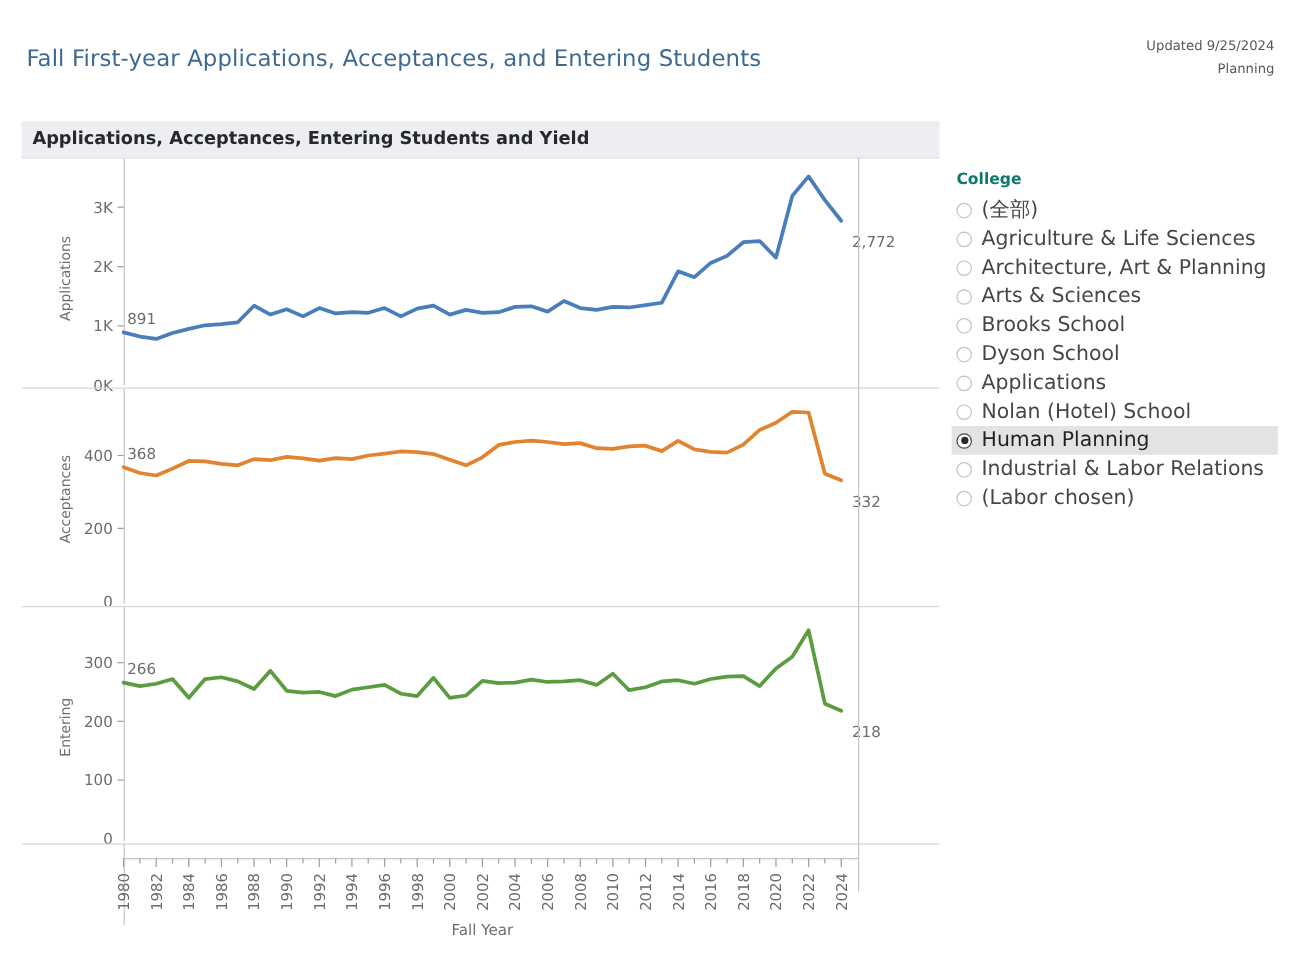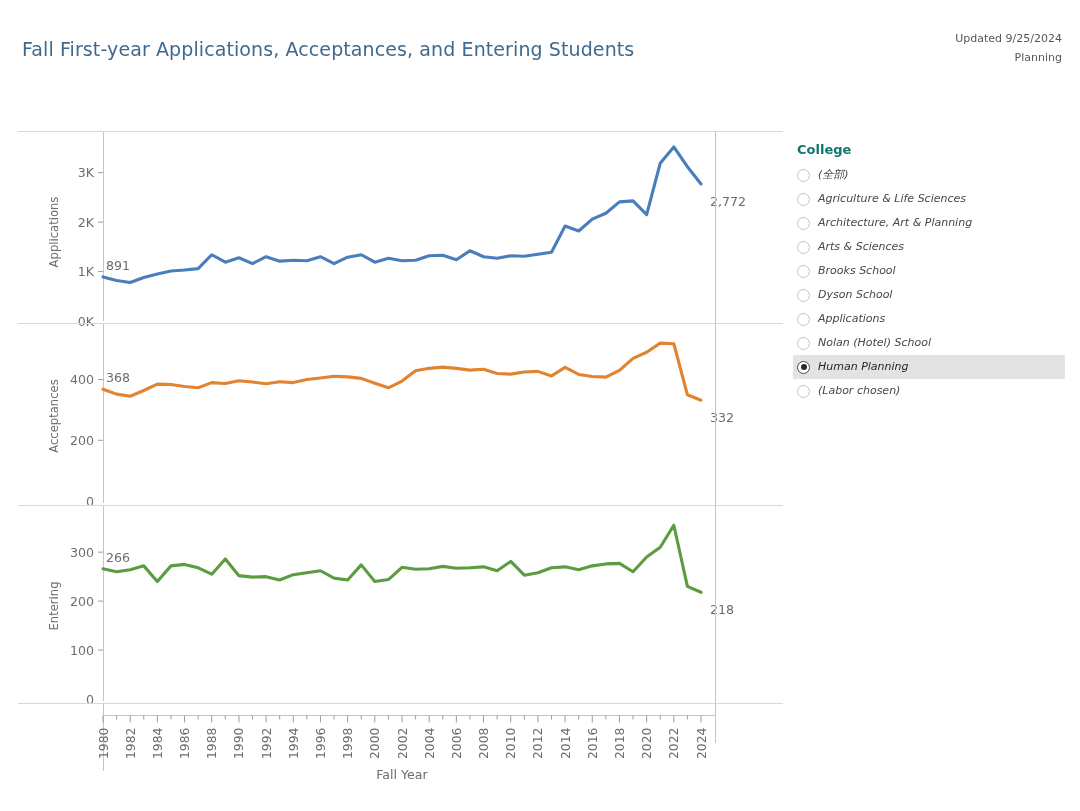--- a/index.html
+++ b/index.html
@@ -116,25 +116,24 @@
   .legend-item.selected .radio::after {
     content: "";
     position: absolute;
     left: 50%; top: 50%;
     width: 6px; height: 6px;
     margin: -3px 0 0 -3px;
     border-radius: 50%;
     background: #2b2b2b;
   }
   .legend-label {
-    font-size: 11px;
+    font-size: 17px;
     color: #444648;
     white-space: nowrap;
     line-height: 16px;
-    font-style: italic;
   }
   .legend-item.selected .legend-label { color: #1f2123; }
 
   
   text {
     font-family: "DejaVu Sans", "Liberation Sans", sans-serif;
     fill: #6b6d70;
   }
 </style>
 </head>
@@ -143,20 +142,23 @@
 <div class="page">
 
   <div class="header">
     <div class="main-title">Fall First-year Applications, Acceptances, and Entering Students</div>
     <div class="header-meta">
       <div>Updated 9/25/2024</div>
       <div>Planning</div>
     </div>
   </div>
 
+  <div class="panel-title">
+    <span>Applications, Acceptances, Entering Students and Yield</span>
+  </div>
 
   <div class="chart-wrap">
     <svg class="chart-svg" id="chart-svg" width="765" height="665" viewBox="0 0 765 665">
         <g>
           <line x1="0" y1="0.5" x2="765" y2="0.5" stroke="#d8d8d8" stroke-width="1"></line>
           <line x1="85.5" y1="1" x2="85.5" y2="190" stroke="#c4c4c4" stroke-width="1"></line>
           <text x="76" y="194.5" text-anchor="end" font-size="12.6">0K</text>
           <line x1="80" y1="140.55555555555554" x2="85" y2="140.55555555555554" stroke="#9a9c9e" stroke-width="1"></line>
           <text x="76" y="145.05555555555554" text-anchor="end" font-size="12.6">1K</text>
           <line x1="80" y1="91.1111111111111" x2="85" y2="91.1111111111111" stroke="#9a9c9e" stroke-width="1"></line>
@@ -308,18 +310,22 @@
         <div class="legend-item">
           <span class="radio"></span>
           <span class="legend-label">Nolan (Hotel) School</span>
         </div>
         <div class="legend-item selected">
           <span class="radio"></span>
           <span class="legend-label">Human Planning</span>
         </div>
         <div class="legend-item">
           <span class="radio"></span>
+          <span class="legend-label">Industrial &amp; Labor Relations</span>
+        </div>
+        <div class="legend-item">
+          <span class="radio"></span>
           <span class="legend-label">(Labor chosen)</span>
         </div>
       </div>
   </div>
 
 </div>
 
 </body></html>

